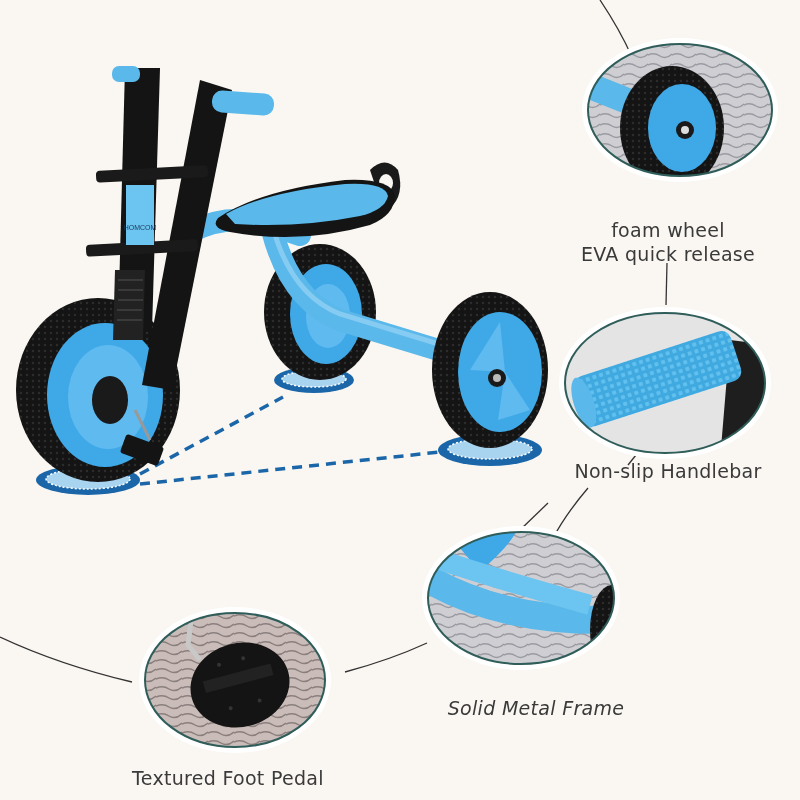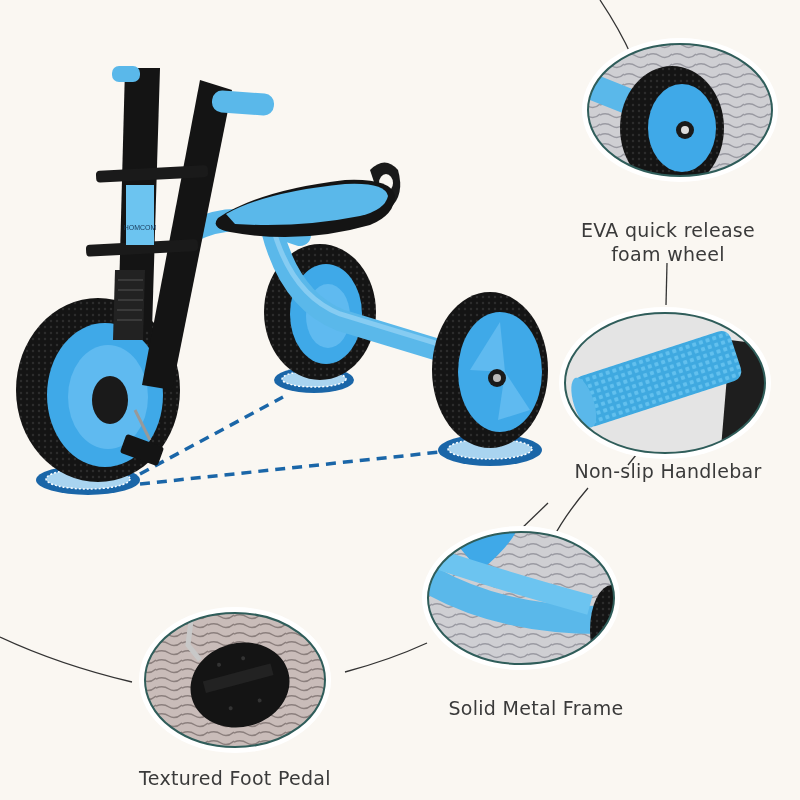--- a/index.html
+++ b/index.html
@@ -179,18 +179,18 @@
         <circle cx="250" cy="660" r="2" fill="#333"></circle>
         <circle cx="225" cy="705" r="2" fill="#333"></circle>
         <circle cx="255" cy="705" r="2" fill="#333"></circle>
       </g>
     </g>
     <ellipse cx="235" cy="680" rx="90" ry="67" fill="none" stroke="#2f5d5a" stroke-width="2"></ellipse>
   </g>
 </svg>
 
 <div class="label" style="left:568px; top:218px; width:200px;">
+  <div>foam wheel</div>
   <div>EVA quick release</div>
-  <div>foam wheel</div>
 </div>
 <div class="label" style="left:568px; top:459px; width:200px;">Non-slip Handlebar</div>
-<div class="label" style="left:436px; top:696px; width:200px;">Solid Metal Frame</div>
-<div class="label" style="left:130px; top:766px; width:210px;">Textured Foot Pedal</div>
+<div class="label" style="left:436px; top:696px; width:200px;font-style:italic;">Solid Metal Frame</div>
+<div class="label" style="left:123px; top:766px; width:210px;">Textured Foot Pedal</div>
 
 </body></html>

